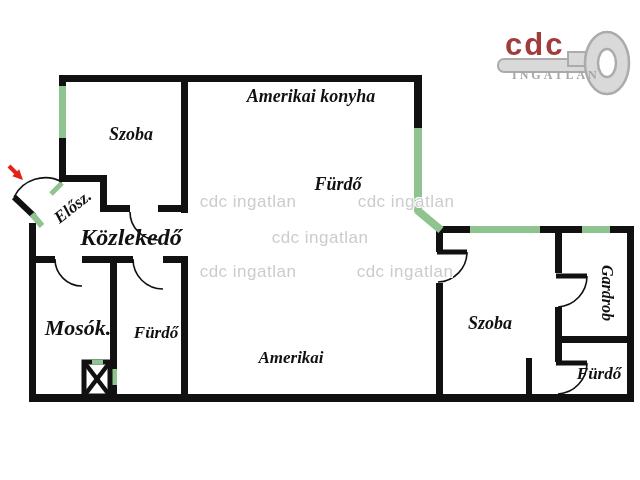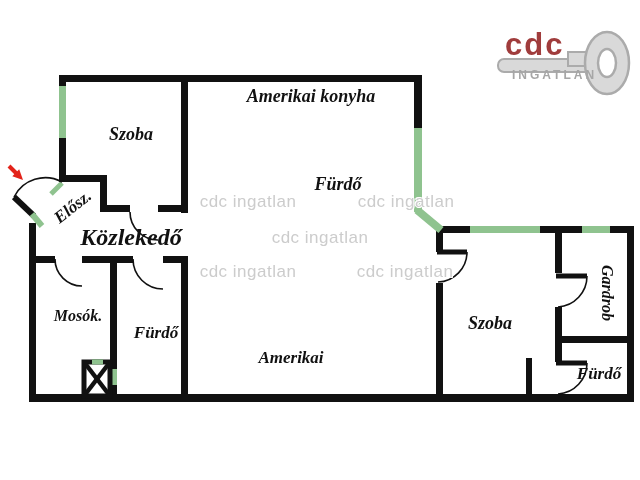--- a/index.html
+++ b/index.html
@@ -11,21 +11,21 @@
   .rot-elosz{transform:translate(-50%,-50%) rotate(-38deg);}
   .rot-gardrob{transform:translate(-50%,-50%) rotate(90deg);}
   .watermark{position:absolute;transform:translate(-50%,-50%);z-index:4;
              font-family:"Liberation Sans", sans-serif;font-size:17px;font-weight:normal;
              color:#cccccc;letter-spacing:.5px;white-space:nowrap;
              text-shadow:1px 0 #fff,-1px 0 #fff,0 1px #fff,0 -1px #fff,1px 1px #fff,-1px -1px #fff;padding-left:12px;}
   #logo{position:absolute;left:480px;top:19px;width:160px;height:85px;z-index:5;}
   #logo-key{position:absolute;left:0;top:0;}
   .logo-brand{position:absolute;left:25px;top:8px;font-family:"Liberation Sans", sans-serif;
               font-size:31px;font-weight:bold;color:#a03c3c;letter-spacing:2px;z-index:2;}
-  .logo-sub{position:absolute;left:32px;top:49px;font-family:Liberation Sans, sans-serif;
+  .logo-sub{position:absolute;left:32px;top:49px;font-family:Liberation Serif, serif;
             font-size:12px;font-weight:bold;color:#a6a6a6;letter-spacing:3px;z-index:2;}
 </style>
 </head>
 <body>
 
 <div id="stage">
 
   <svg id="plan-svg" width="640" height="480" viewBox="0 0 640 480">
 
     <g fill="#111111">
@@ -97,21 +97,21 @@
       <line x1="9" y1="166" x2="17" y2="174" stroke="#e3231a" stroke-width="4"></line>
       <polygon points="23,180 19.2,169.3 12.3,176.2" fill="#e3231a"></polygon>
     </g>
   </svg>
 
   <div class="room-label" style="left:131px;top:134px;font-size:18px">Szoba</div>
   <div class="room-label" style="left:311px;top:96px;font-size:18px">Amerikai konyha</div>
   <div class="room-label" style="left:338px;top:184px;font-size:18px">Fürdő</div>
   <div class="room-label rot-elosz" style="left:73px;top:207px;font-size:17px">Elősz.</div>
   <div class="room-label" style="left:131px;top:237px;font-size:24px">Közlekedő</div>
-  <div class="room-label" style="left:78px;top:316px;font-size:16px">Mosók.</div>
+  <div class="room-label" style="left:78px;top:328px;font-size:22px">Mosók.</div>
   <div class="room-label" style="left:156px;top:333px;font-size:17px">Fürdő</div>
   <div class="room-label" style="left:291px;top:358px;font-size:17px">Amerikai</div>
   <div class="room-label" style="left:490px;top:323px;font-size:18px">Szoba</div>
   <div class="room-label rot-gardrob" style="left:607px;top:293px;font-size:16px">Gardrob</div>
   <div class="room-label" style="left:599px;top:374px;font-size:17px">Fürdő</div>
 
   <div class="watermark" style="left:242px;top:202px">cdc ingatlan</div>
   <div class="watermark" style="left:400px;top:202px">cdc ingatlan</div>
   <div class="watermark" style="left:314px;top:238px">cdc ingatlan</div>
   <div class="watermark" style="left:242px;top:272px">cdc ingatlan</div>

